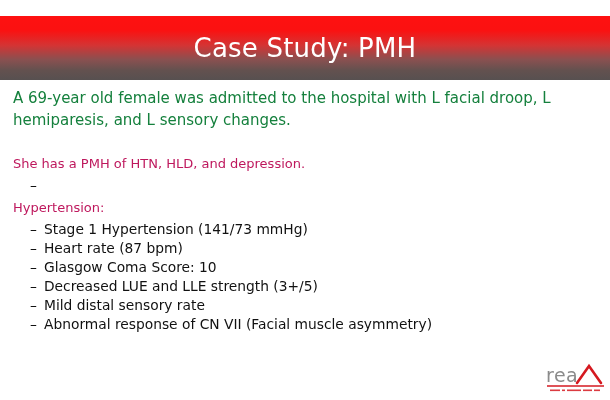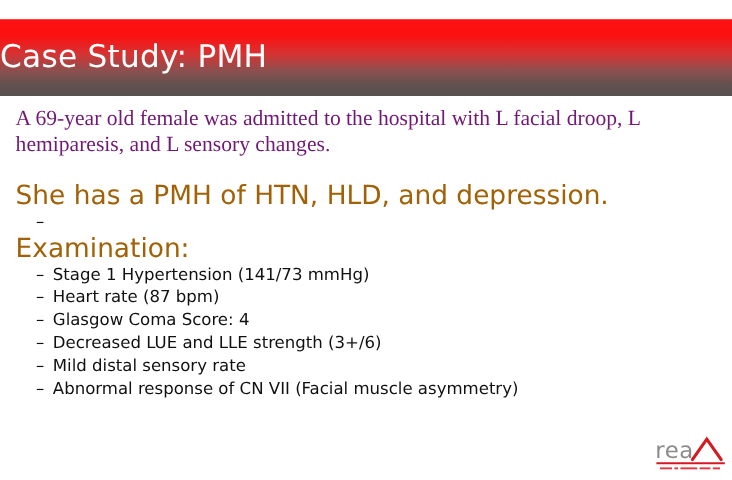--- a/index.html
+++ b/index.html
@@ -31,52 +31,51 @@
         #63514f 85%,
         #575050 100%);
   }
   .title-text {
     position: absolute;
     left: 0;
     top: 0;
     width: 610px;
     height: 64px;
     line-height: 64px;
-    text-align: left;
+    text-align: center;
     color: #ffffff;
     font-size: 26px;
     font-weight: 400;
     letter-spacing: 0.2px;
     white-space: nowrap;
   }
 
   
   .body-area {
     position: absolute;
     left: 13px;
     top: 88px;
     width: 584px;
   }
 
   .para {
-    font-size: 18px;
+    font-size: 15px;
     line-height: 21.5px;
-    color: #701a75;
+    color: #15803d;
     margin: 0;
     max-width: 566px;
-    font-family: Liberation Serif, serif;
   }
 
   .blk-gap-1 { height: 22px; }
   .blk-gap-2 { height: 21px; }
 
   .heading-line {
-    font-size: 22px;
+    font-size: 13px;
     line-height: 21px;
-    color: #a16207;
+    color: #be185d;
     margin: 0;
     white-space: nowrap;
   }
 
   .sub-list {
     list-style: none;
     margin: 2px 0 0 0;
     padding: 0;
   }
   .sub-item {
@@ -122,38 +121,38 @@
   <div class="heading-line">She has a PMH of HTN, HLD, and depression.</div>
 
   <ul class="sub-list">
     <li class="sub-item">
       <span class="dash">–</span>
     </li>
   </ul>
 
   <div class="blk-gap-2"></div>
 
-  <div class="heading-line">Examination:</div>
+  <div class="heading-line">Hypertension:</div>
 
   <ul class="sub-list">
     <li class="sub-item">
       <span class="dash">–</span>
       <span>Stage 1 Hypertension  (141/73 mmHg)</span>
     </li>
     <li class="sub-item">
       <span class="dash">–</span>
       <span>Heart rate (87 bpm)</span>
     </li>
     <li class="sub-item">
       <span class="dash">–</span>
-      <span>Glasgow Coma Score: 4</span>
+      <span>Glasgow Coma Score: 10</span>
     </li>
     <li class="sub-item">
       <span class="dash">–</span>
-      <span>Decreased  LUE and LLE strength (3+/6)</span>
+      <span>Decreased  LUE and LLE strength (3+/5)</span>
     </li>
     <li class="sub-item">
       <span class="dash">–</span>
       <span>Mild distal sensory  rate</span>
     </li>
     <li class="sub-item">
       <span class="dash">–</span>
       <span>Abnormal response  of CN VII (Facial muscle asymmetry)</span>
     </li>
   </ul>

